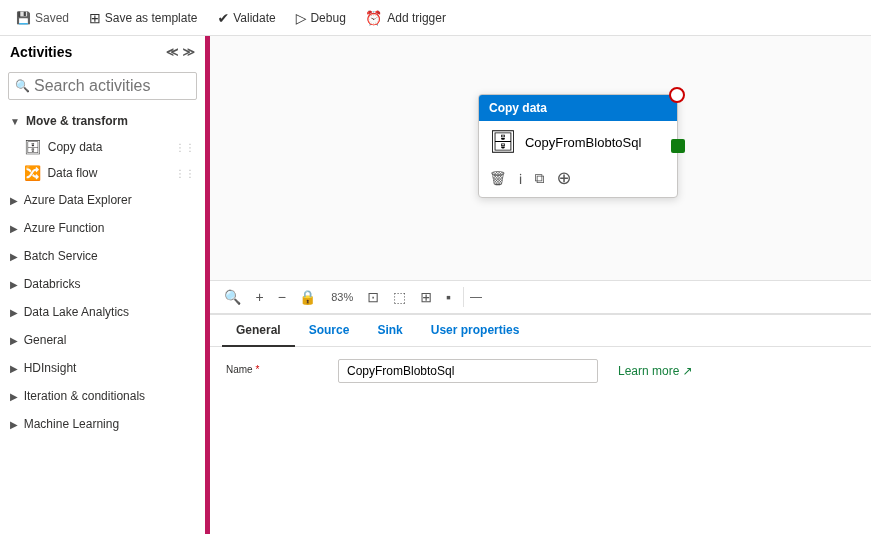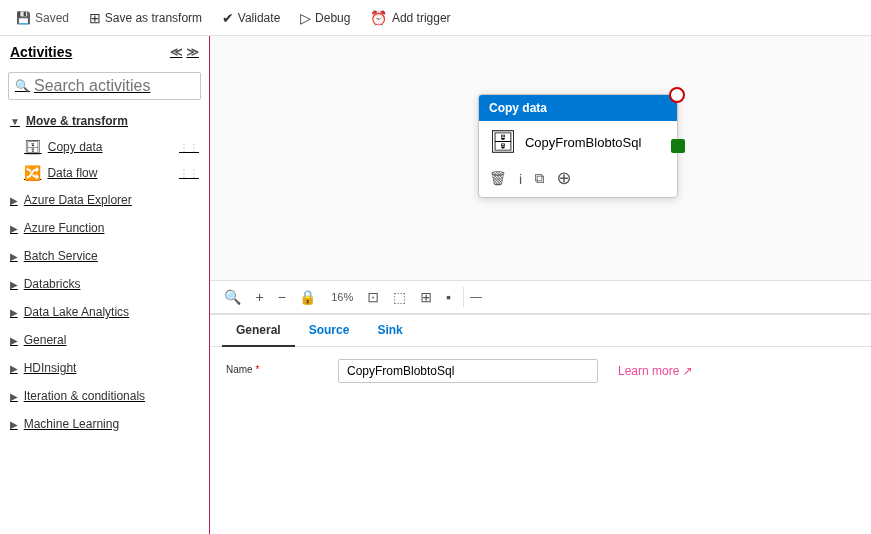--- a/index.html
+++ b/index.html
@@ -19,22 +19,22 @@
     .toolbar-btn .icon { font-size: 14px; }
     .toolbar-saved { color: #555; display: flex; align-items: center; gap: 4px; font-size: 12px; padding: 4px 8px; }
 
     
     .main {
       display: flex; flex: 1; overflow: hidden;
     }
 
     
     .sidebar {
-      width: 210px; border-right: 1px solid #be185d; display: flex; flex-direction: column;
-      background: #fff; flex-shrink: 0; overflow-y: auto; text-decoration: underline;
+      width: 210px; border-right: 5px solid #be185d; display: flex; flex-direction: column;
+      background: #fff; flex-shrink: 0; overflow-y: auto;
     }
     .sidebar-header {
       display: flex; align-items: center; justify-content: space-between;
       padding: 8px 10px; font-weight: 600; font-size: 14px;
     }
     .sidebar-header-icons { display: flex; gap: 4px; }
     .sidebar-header-icons span { cursor: pointer; color: #555; font-size: 12px; }
 
     .search-box {
       margin: 4px 8px 8px; display: flex; align-items: center;
@@ -138,40 +138,40 @@
     .form-label .required { color: #c00; }
     .form-input {
       flex: 1; border: 1px solid #c8c6c4; border-radius: 2px; padding: 4px 8px;
       font-size: 12px; outline: none; background: #fff; max-width: 260px;
     }
     .form-textarea {
       flex: 1; border: 1px solid #c8c6c4; border-radius: 2px; padding: 4px 8px;
       font-size: 12px; outline: none; background: #fff; resize: none; height: 52px; max-width: 260px;
     }
     .learn-more {
-      font-size: 12px; color: #ec4899; cursor: pointer; text-decoration: none;
+      font-size: 12px; color: #15803d; cursor: pointer; text-decoration: none;
       display: flex; align-items: flex-start; gap: 3px; margin-left: 8px; padding-top: 5px;
     }
     .info-icon {
       display: inline-flex; align-items: center; justify-content: center;
       width: 16px; height: 16px; border-radius: 50%; border: 1px solid #555;
       font-size: 10px; color: #555; cursor: pointer; margin-left: 4px;
     }
   </style>
 </head>
 <body>
 
 <div class="toolbar">
   <div class="toolbar-saved">
     <span>💾</span>
     <span>Saved</span>
   </div>
   <button class="toolbar-btn">
     <span class="icon">⊞</span>
-    <span>Save as transform</span>
+    <span>Save as template</span>
   </button>
   <button class="toolbar-btn">
     <span class="icon">✔</span>
     <span>Validate</span>
   </button>
   <button class="toolbar-btn">
     <span class="icon">▷</span>
     <span>Debug</span>
   </button>
   <button class="toolbar-btn">
@@ -271,39 +271,42 @@
           <span class="action-icon" style="font-size:18px;">⊕</span>
         </div>
       </div>
     </div>
 
     <div class="canvas-toolbar">
       <button class="canvas-toolbar-btn">🔍</button>
       <button class="canvas-toolbar-btn">+</button>
       <button class="canvas-toolbar-btn">−</button>
       <button class="canvas-toolbar-btn">🔒</button>
-      <button class="canvas-toolbar-btn" style="font-size:11px;">16%</button>
+      <button class="canvas-toolbar-btn" style="font-size:11px;">83%</button>
       <button class="canvas-toolbar-btn">⊡</button>
       <button class="canvas-toolbar-btn">⬚</button>
       <button class="canvas-toolbar-btn">⊞</button>
       <button class="canvas-toolbar-btn">▪</button>
       <div class="canvas-toolbar-sep"></div>
       <span style="font-size:12px; color:#555;">—</span>
     </div>
 
     <div class="bottom-panel">
       <div class="tabs-row">
         <div class="tab active">
           <span>General</span>
         </div>
         <div class="tab">
           <span>Source</span>
         </div>
         <div class="tab">
           <span>Sink</span>
+        </div>
+        <div class="tab">
+          <span>User properties</span>
         </div>
       </div>
 
       <div class="form-area">
 
         <div class="form-row">
           <div class="form-label">
             <span>Name</span>
             <span class="required"> *</span>
           </div>

